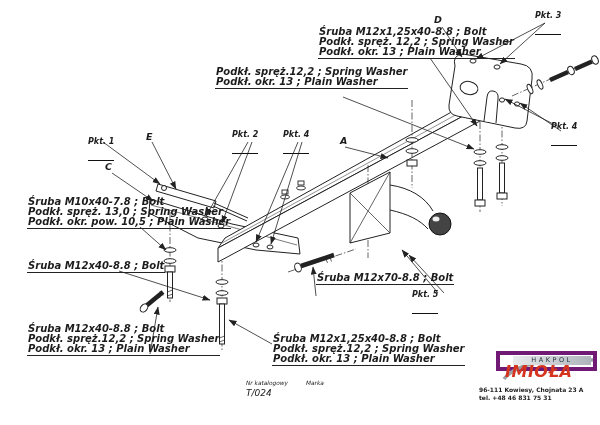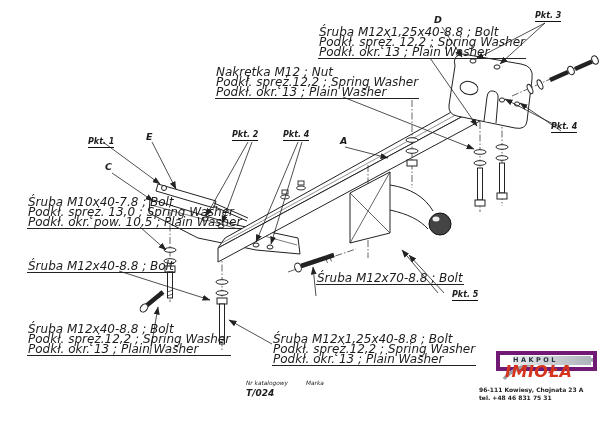--- a/index.html
+++ b/index.html
@@ -1,37 +1,37 @@
 <!DOCTYPE html>
 <html><head>
 <meta charset="utf-8">
 <style>
   html,body{margin:0;padding:0;}
   body{width:600px;height:425px;position:relative;background:#ffffff;
        font-family:"DejaVu Sans",sans-serif;color:#1c1c1c;overflow:hidden;}
   #stage{position:absolute;inset:0;width:600px;height:425px;}
   svg.drawing{position:absolute;left:0;top:0;}
-  .callout{position:absolute;font-size:12px;font-style:italic;line-height:10px;
+  .callout{position:absolute;font-size:10px;font-style:italic;line-height:10px;
            border-bottom:1px solid #222;padding:0 1px 1px 1px;white-space:nowrap;
-           background:transparent;}
+           background:transparent;font-weight:bold;}
   .pkt{position:absolute;font-size:8px;font-weight:bold;font-style:italic;
-       border-bottom:1px solid #111;padding-bottom:1px;white-space:nowrap;}
+       border-bottom:1px solid #111;padding-bottom:14px;white-space:nowrap;}
   .letter{position:absolute;font-size:9.5px;font-weight:bold;font-style:italic;}
   .footer{position:absolute;left:0;top:376px;width:600px;height:49px;font-size:6px;}
   .f-label{position:absolute;font-style:italic;color:#222;font-size:5.8px;}
-  .f-value{position:absolute;font-weight:bold;font-style:italic;font-size:9px;white-space:nowrap;}
+  .f-value{position:absolute;font-weight:normal;font-style:italic;font-size:9px;white-space:nowrap;}
   .f-addr{position:absolute;font-size:6px;font-weight:bold;color:#222;white-space:nowrap;line-height:7.5px;}
   .logo-box{position:absolute;left:496px;top:351px;width:101px;height:20px;
             border:4px solid #701a75;background:#fff;box-sizing:border-box;}
   .logo-main{position:absolute;left:5px;top:7px;font-size:16px;font-weight:900;
              font-style:italic;letter-spacing:0.5px;}
   .logo-strip{position:absolute;right:2px;bottom:2px;width:78px;height:9px;
               background:linear-gradient(90deg,#e8eaec,#aeb4bb);
-              font-size:6.5px;font-weight:bold;letter-spacing:2.5px;color:#24303c;
-              text-align:left;line-height:9px;}
+              font-size:6.5px;font-weight:normal;letter-spacing:2.5px;color:#24303c;
+              text-align:center;line-height:9px;}
 </style>
 </head>
 <body>
 
 <div id="stage">
 
   <svg class="drawing" width="600" height="425" viewBox="0 0 600 425">
     <defs>
       <marker id="arr" markerWidth="9" markerHeight="8" refX="7.5" refY="3" orient="auto" markerUnits="userSpaceOnUse">
         <path d="M0,0 L8,3 L0,6 Z" fill="#222"></path>
@@ -174,21 +174,20 @@
     </g>
   </svg>
 
   <div class="callout" style="left:318px;top:27px">
     <div>Śruba M12x1,25x40-8.8 ;  Bolt</div>
     <div>Podkł. spręż. 12,2 ;  Spring Washer</div>
     <div>Podkł. okr. 13 ;  Plain Washer</div>
   </div>
 
   <div class="callout" style="left:215px;top:67px">
-    <div>Nakrętka  M12 ;  Nut</div>
     <div>Podkł. spręż.12,2 ;  Spring Washer</div>
     <div>Podkł. okr. 13 ;  Plain Washer</div>
   </div>
 
   <div class="callout" style="left:27px;top:197px">
     <div>Śruba M10x40-7.8 ;  Bolt</div>
     <div>Podkł. spręż. 13,0 ;  Spring Washer</div>
     <div>Podkł. okr. pow. 10,5 ;  Plain Washer</div>
   </div>
 
@@ -214,21 +213,21 @@
 
   <div class="pkt" style="left:88px;top:137px">Pkt. 1</div>
   <div class="letter" style="left:146px;top:131px">E</div>
   <div class="pkt" style="left:232px;top:130px">Pkt. 2</div>
   <div class="pkt" style="left:283px;top:130px">Pkt. 4</div>
   <div class="letter" style="left:340px;top:135px">A</div>
   <div class="letter" style="left:105px;top:161px">C</div>
   <div class="letter" style="left:434px;top:14px">D</div>
   <div class="pkt" style="left:535px;top:11px">Pkt. 3</div>
   <div class="pkt" style="left:551px;top:122px">Pkt. 4</div>
-  <div class="pkt" style="left:452px;top:290px">Pkt. 5</div>
+  <div class="pkt" style="left:412px;top:290px">Pkt. 5</div>
 
   <div class="footer">
     <div class="f-label" style="left:246px;top:4px">Nr katalogowy</div>
     <div class="f-label" style="left:306px;top:4px">Marka</div>
     <div class="f-value" style="left:246px;top:12px">T/024</div>
     <div class="f-addr" style="left:479px;top:10px">
       <div>96-111 Kowiesy,  Chojnata 23 A</div>
       <div>tel. +48 46 831 75 31</div>
     </div>
   </div>

